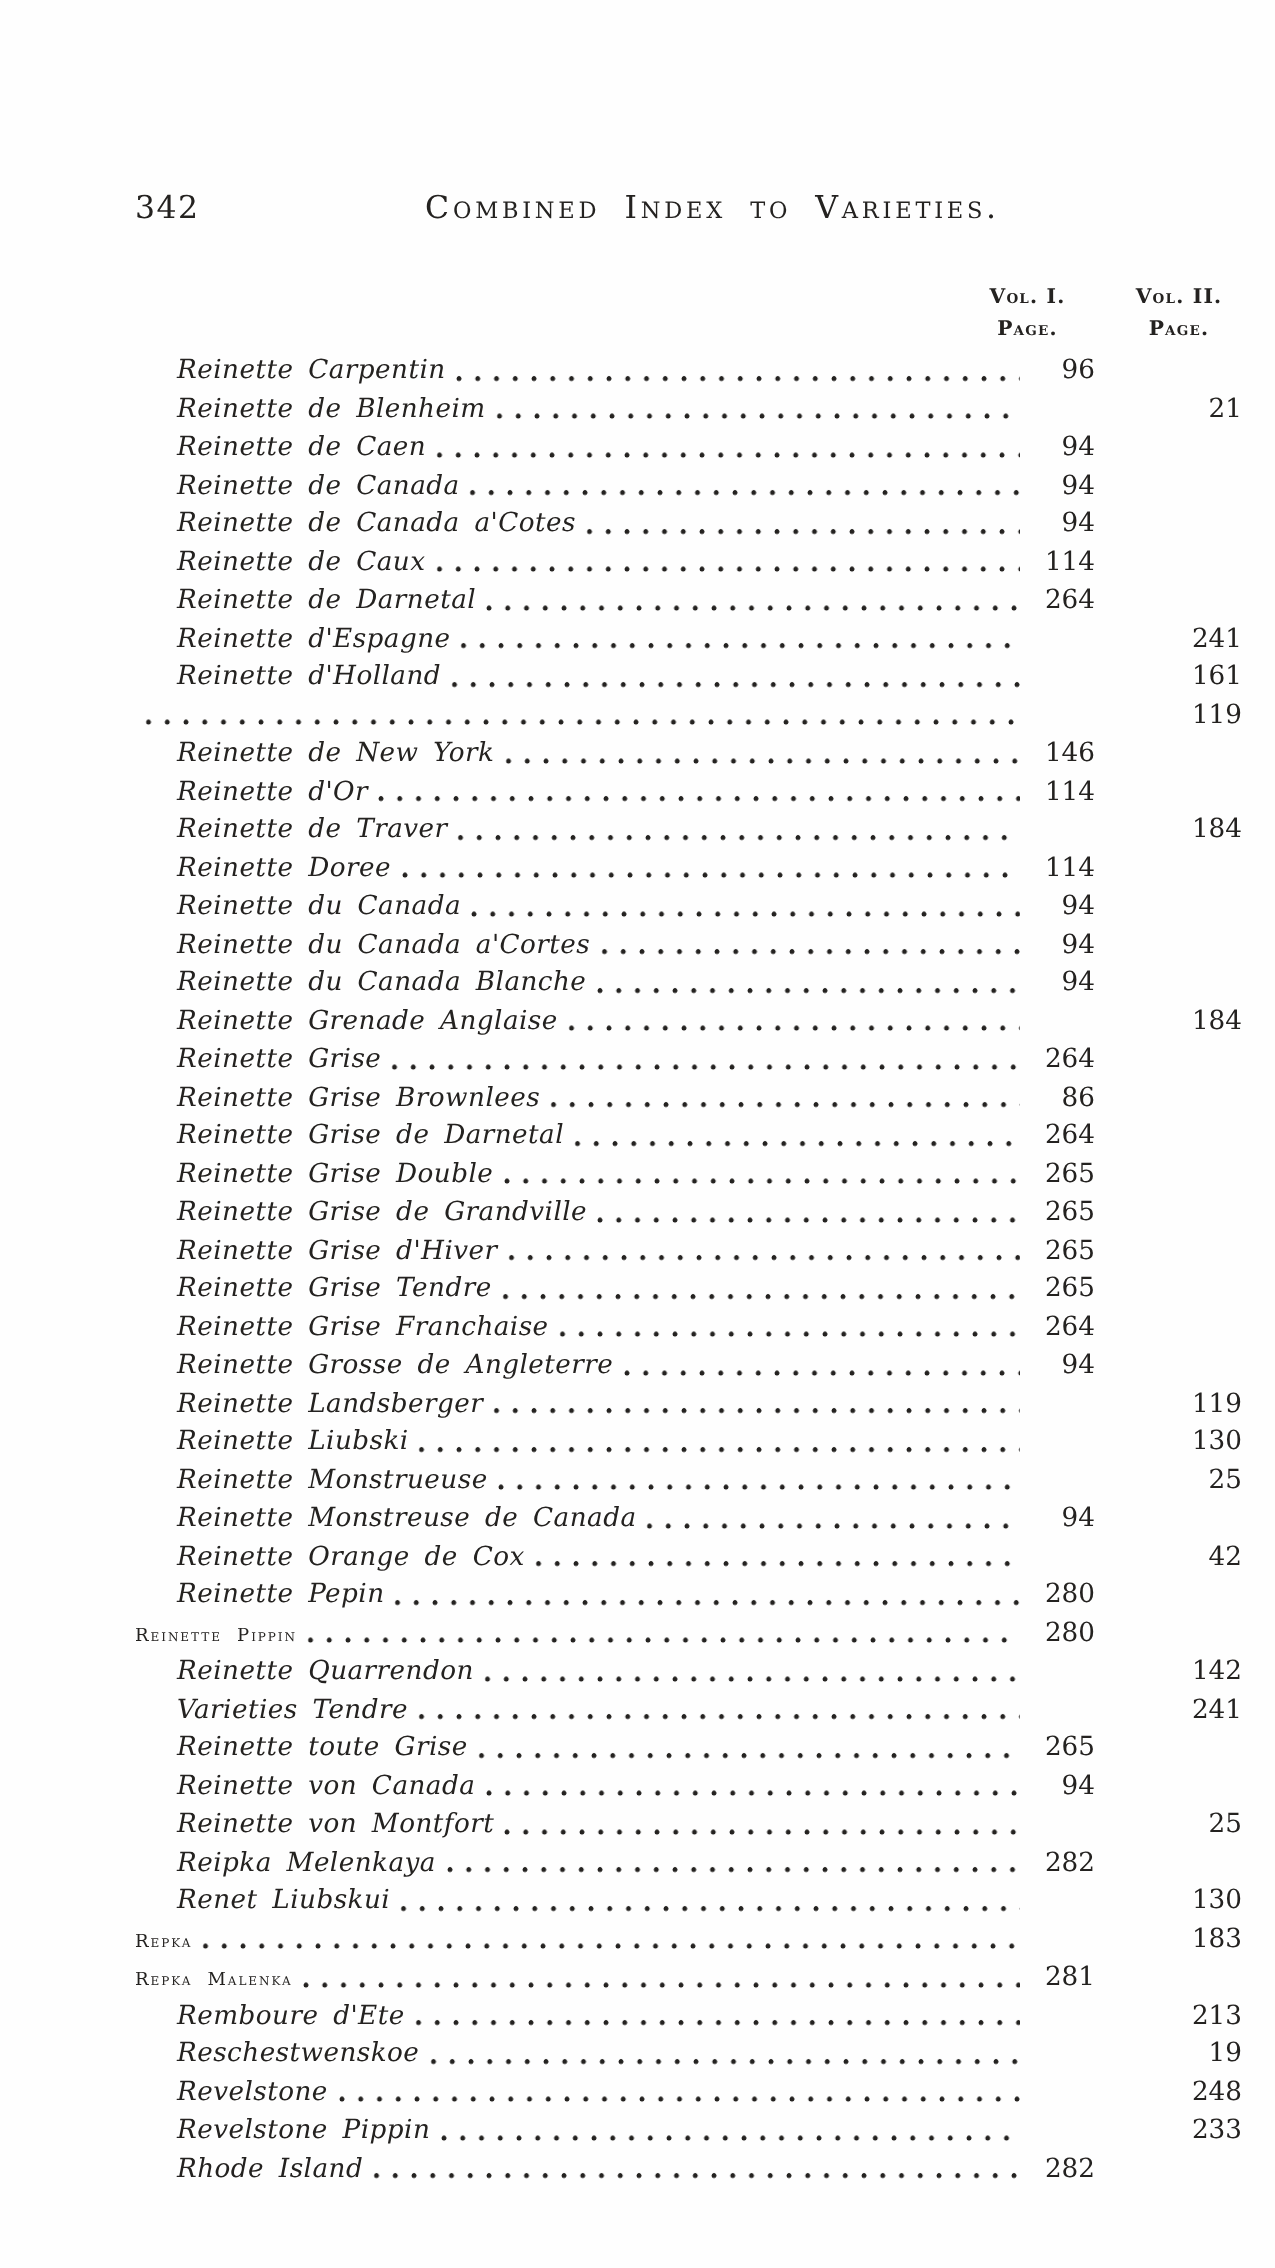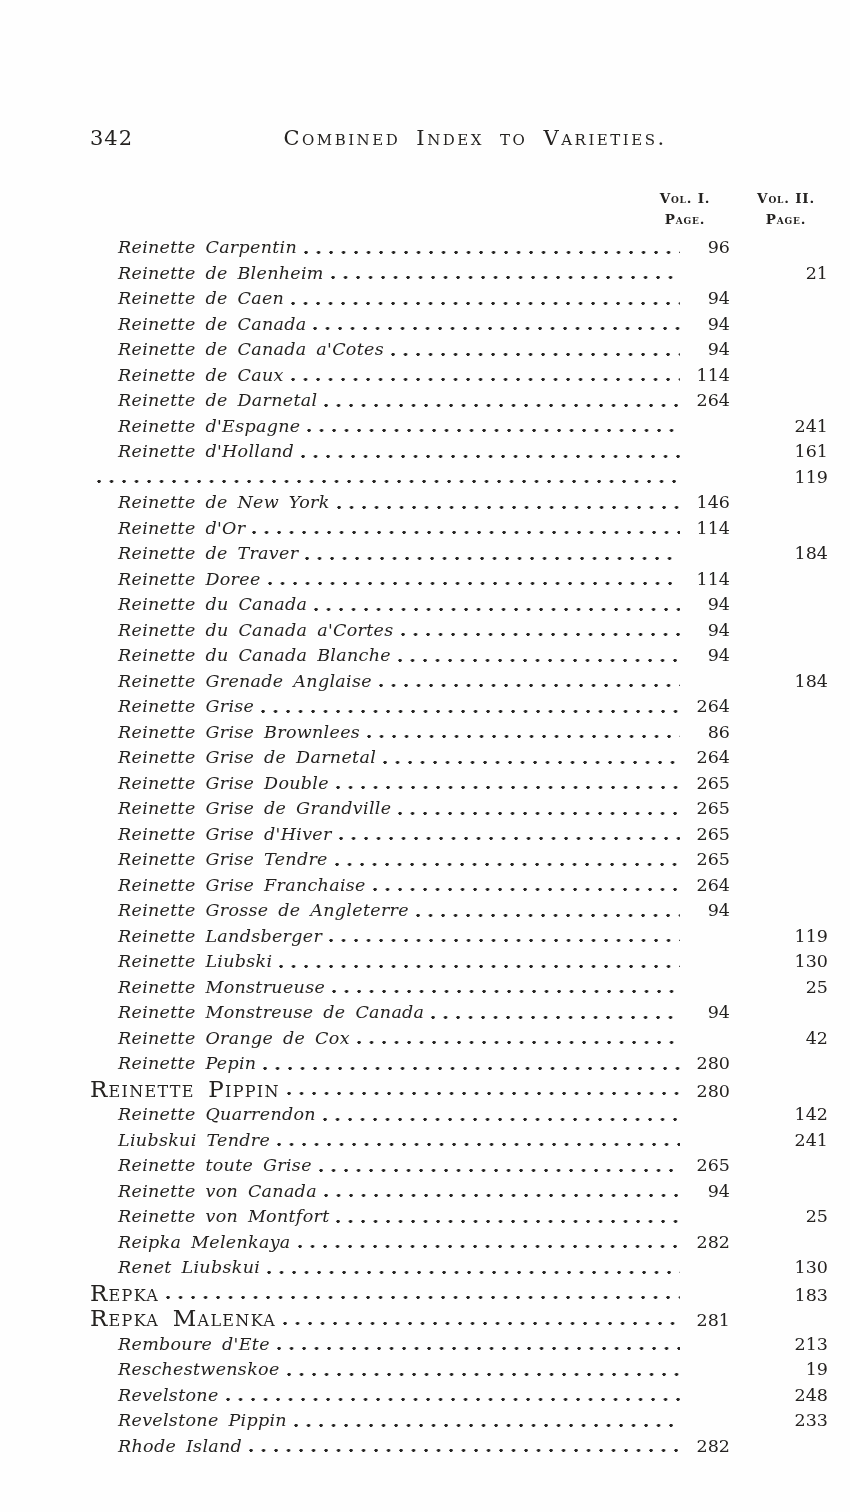--- a/index.html
+++ b/index.html
@@ -70,21 +70,21 @@
     font-style: italic;
     font-size: 17.5px;
     letter-spacing: 0.3px;
     word-spacing: 4px;
     white-space: nowrap;
   }
   .row.italic .entry-name { margin-left: 28px; }
   .row.smallcaps .entry-name {
     font-style: normal;
     font-variant: small-caps;
-    font-size: 23px;
+    font-size: 12px;
     letter-spacing: 1.3px;
     word-spacing: 5px;
     margin-left: 0;
   }
   .leader {
     flex-grow: 1;
     min-width: 10px;
     align-self: flex-end;
     height: 5px;
     margin: 0 4px 6px 7px;
@@ -362,21 +362,21 @@
   </div>
 
   <div class="row italic">
     <span class="entry-name">Reinette Quarrendon</span>
     <span class="leader"></span>
     <span class="pagenum vol1"></span>
     <span class="pagenum vol2">142</span>
   </div>
 
   <div class="row italic">
-    <span class="entry-name">Liubskui Tendre</span>
+    <span class="entry-name">Varieties Tendre</span>
     <span class="leader"></span>
     <span class="pagenum vol1"></span>
     <span class="pagenum vol2">241</span>
   </div>
 
   <div class="row italic">
     <span class="entry-name">Reinette toute Grise</span>
     <span class="leader"></span>
     <span class="pagenum vol1">265</span>
     <span class="pagenum vol2"></span>

